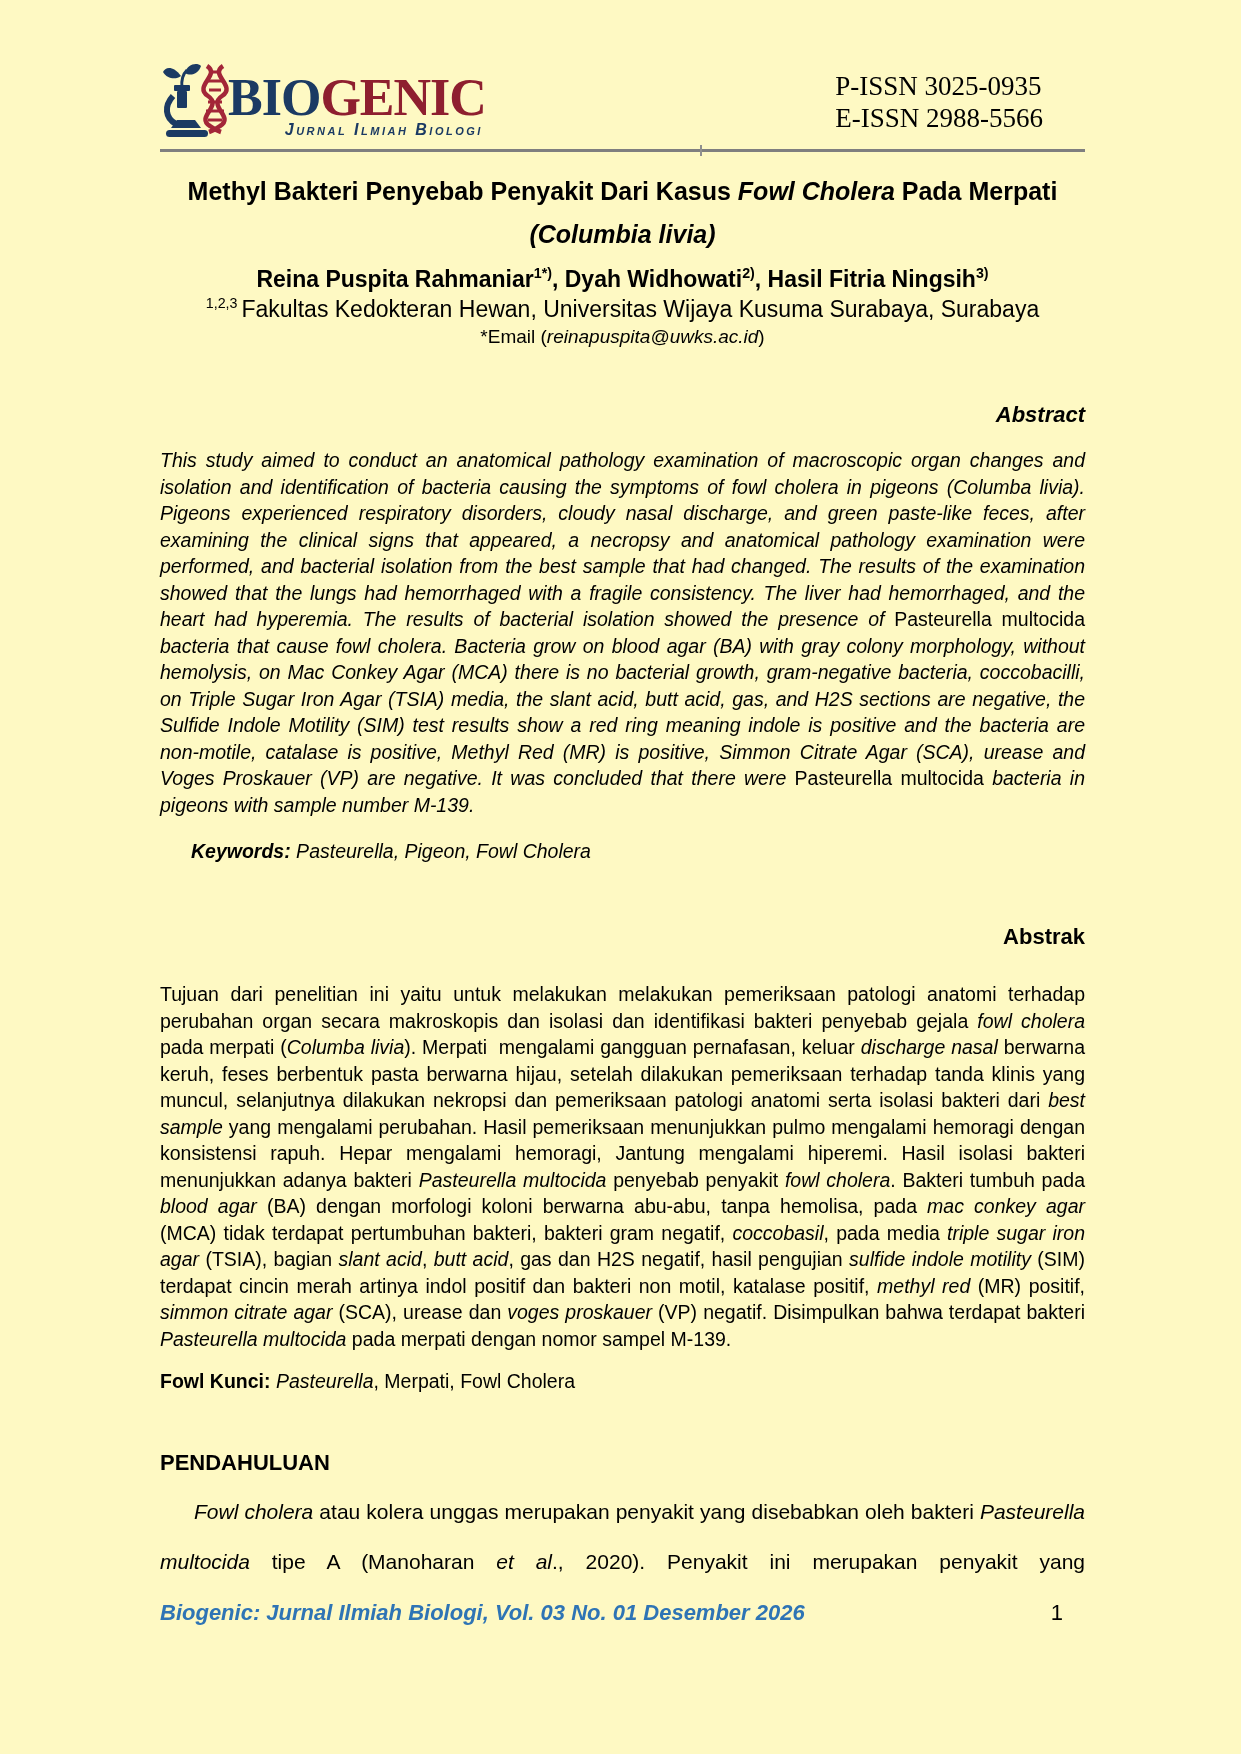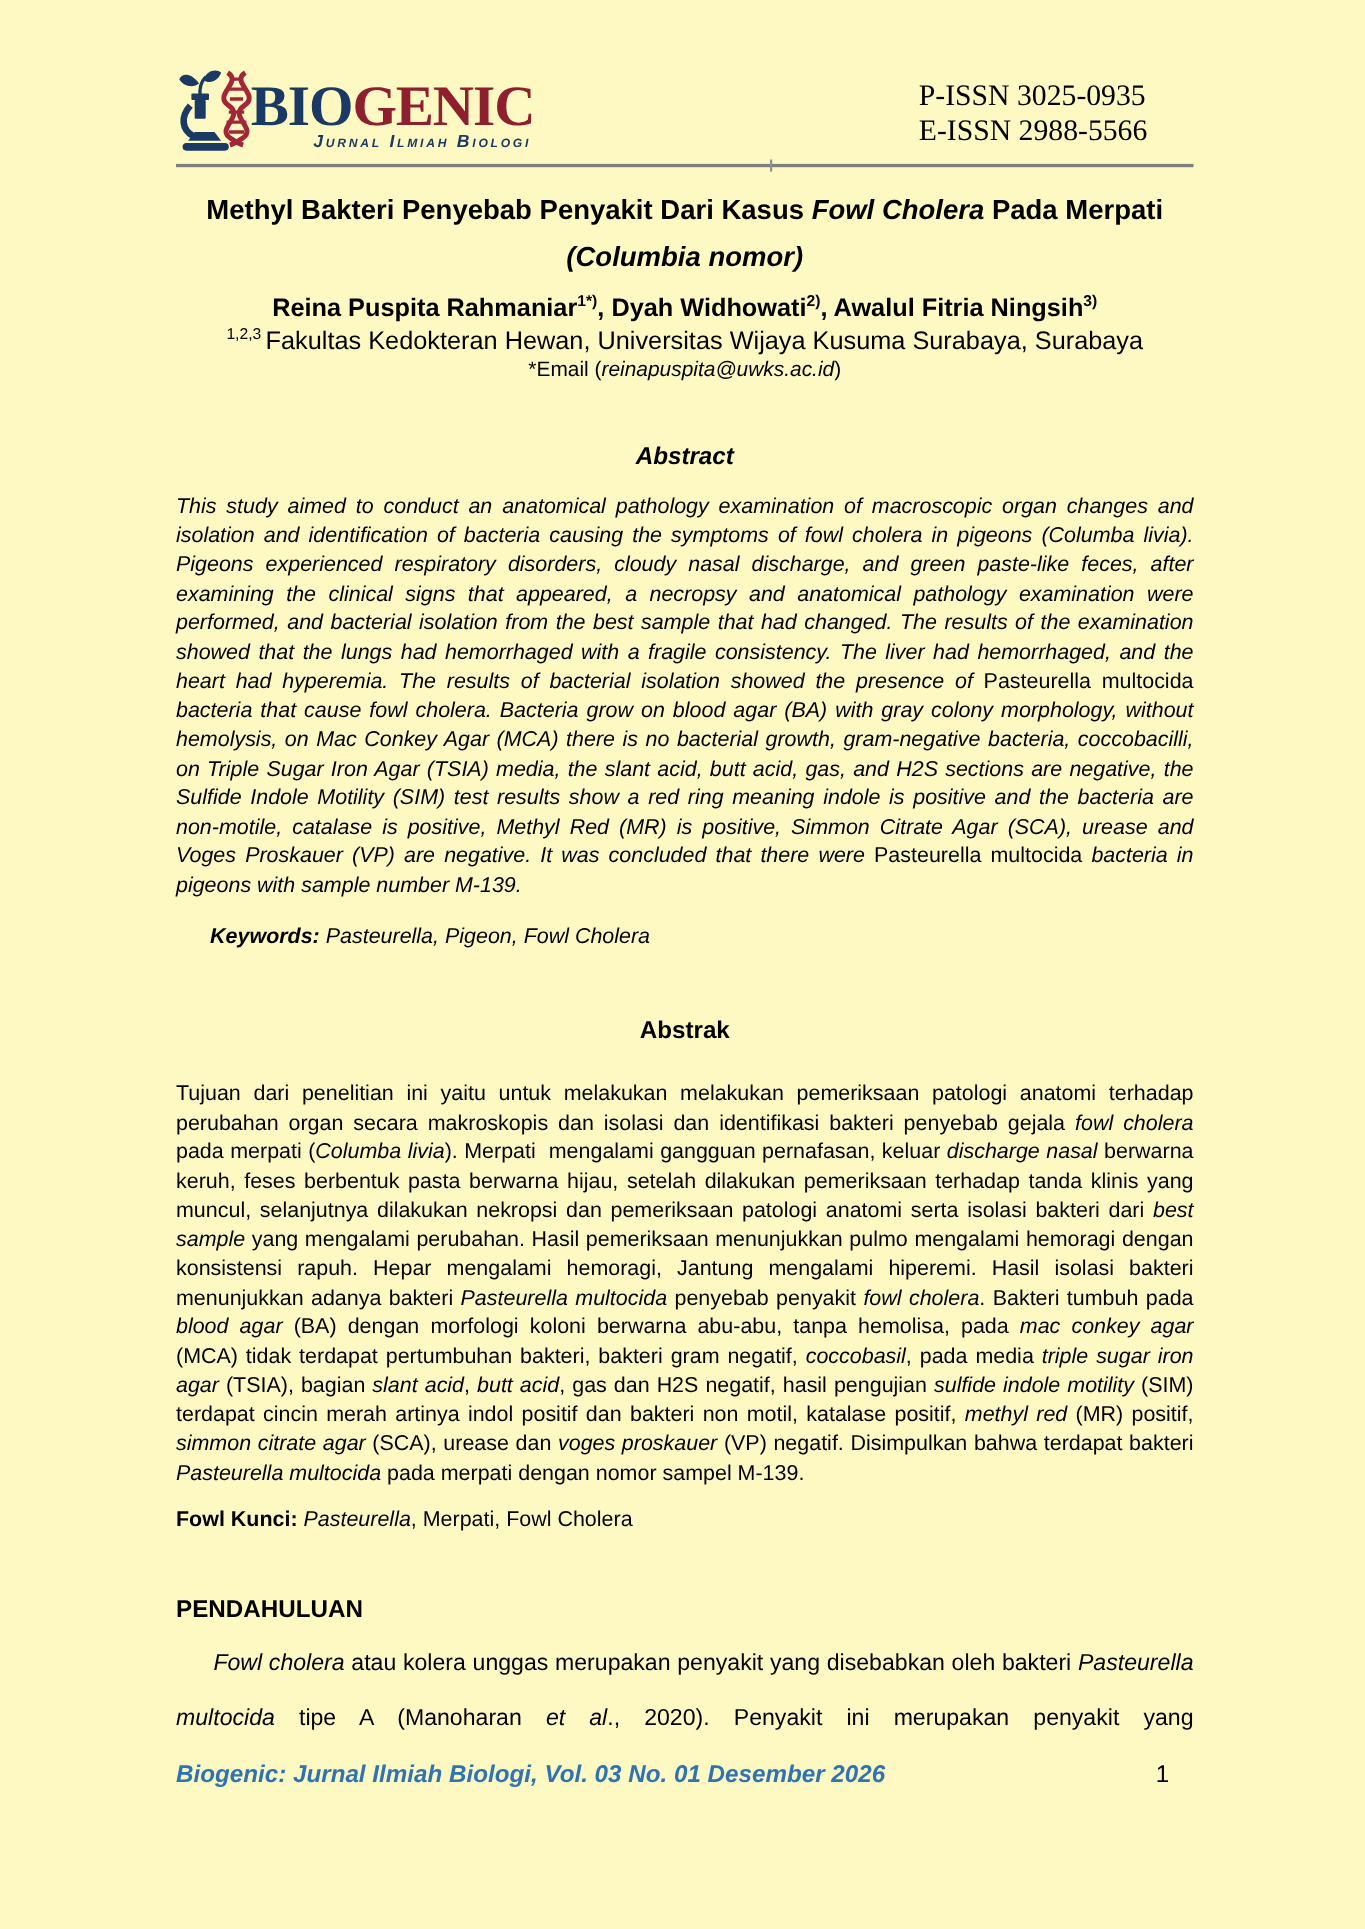--- a/index.html
+++ b/index.html
@@ -25,21 +25,21 @@
   .issn { font-family:"Liberation Serif", serif; font-size:27px; line-height:32px; margin-top:8px; padding-right:42px; white-space:nowrap; }
   .header-rule { height:3px; background:#7f7f7f; margin-top:7px; position:relative; }
   .header-rule .tick { position:absolute; left:58.4%; top:-4px; width:2px; height:11px; background:#8f8f8f; }
   
   .title { text-align:center; font-weight:bold; font-size:25px; line-height:30px; margin-top:24px; white-space:nowrap; }
   .title-line2 { margin-top:13px; white-space:normal; }
   .authors { text-align:center; font-weight:bold; font-size:23px; line-height:28px; margin-top:16px; }
   .affiliation { text-align:center; font-size:23px; line-height:28px; margin-top:2px; }
   .email-line { text-align:center; font-size:19px; line-height:24px; margin-top:2px; }
   
-  .abs-heading { text-align:center; font-weight:bold; font-size:22px; line-height:28px; margin-top:52px; }
+  .abs-heading { text-align:right; font-weight:bold; font-size:22px; line-height:28px; margin-top:52px; }
   .abs-heading.it { font-style:italic; }
   .abs-heading.abstrak { margin-top:58px; }
   .abstract { font-size:19.5px; line-height:26.5px; text-align:justify; margin-top:18px; }
   .abstract.en { font-style:italic; margin-top:18px; }
   .abstract.id { margin-top:30px; }
   .keywords { font-size:19.5px; line-height:27px; margin-top:20px; }
   .keywords.id-kw { margin-top:16px; }
   
   .i  { font-style:italic; }
   .b  { font-weight:bold; }
@@ -92,24 +92,24 @@
       <div>P-ISSN 3025-0935</div>
       <div>E-ISSN 2988-5566</div>
     </div>
   </div>
   <div class="header-rule">
       <span class="tick"></span>
     </div>
 
   <div class="title">
     <div><span>Methyl Bakteri Penyebab Penyakit Dari Kasus </span><span class="i">Fowl Cholera</span><span> Pada Merpati</span></div>
-    <div class="title-line2"><span class="i">(Columbia nomor)</span></div>
+    <div class="title-line2"><span class="i">(Columbia livia)</span></div>
   </div>
 
-  <div class="authors"><span>Reina Puspita Rahmaniar</span><span class="sup">1*)</span><span>, Dyah Widhowati</span><span class="sup">2)</span><span>, Awalul Fitria Ningsih</span><span class="sup">3)</span></div>
+  <div class="authors"><span>Reina Puspita Rahmaniar</span><span class="sup">1*)</span><span>, Dyah Widhowati</span><span class="sup">2)</span><span>, Hasil Fitria Ningsih</span><span class="sup">3)</span></div>
   <div class="affiliation"><span class="sup">1,2,3 </span><span>Fakultas Kedokteran Hewan, Universitas Wijaya Kusuma Surabaya, Surabaya</span></div>
   <div class="email-line"><span>*Email (</span><span class="i">reinapuspita@uwks.ac.id</span><span>)</span></div>
 
   <div class="abs-heading it">Abstract</div>
   <p class="abstract en"><span>This study aimed to conduct an anatomical pathology examination of macroscopic organ changes and isolation and identification of bacteria causing the symptoms of fowl cholera in pigeons (Columba livia). Pigeons experienced respiratory disorders, cloudy nasal discharge, and green paste-like feces, after examining the clinical signs that appeared, a necropsy and anatomical pathology examination were performed, and bacterial isolation from the best sample that had changed. The results of the examination showed that the lungs had hemorrhaged with a fragile consistency. The liver had hemorrhaged, and the heart had hyperemia. The results of bacterial isolation showed the presence of </span><span class="r">Pasteurella multocida</span><span> bacteria that cause fowl cholera. Bacteria grow on blood agar (BA) with gray colony morphology, without hemolysis, on Mac Conkey Agar (MCA) there is no bacterial growth, gram-negative bacteria, coccobacilli, on Triple Sugar Iron Agar (TSIA) media, the slant acid, butt acid, gas, and H2S sections are negative, the Sulfide Indole Motility (SIM) test results show a red ring meaning indole is positive and the bacteria are non-motile, catalase is positive, Methyl Red (MR) is positive, Simmon Citrate Agar (SCA), urease and Voges Proskauer (VP) are negative. It was concluded that there were </span><span class="r">Pasteurella multocida</span><span> bacteria in pigeons with sample number M-139.</span></p>
   <div class="keywords"><span class="bi">Keywords:</span><span class="i"> Pasteurella, Pigeon, Fowl Cholera</span></div>
 
   <div class="abs-heading abstrak">Abstrak</div>
   <p class="abstract id"><span>Tujuan dari penelitian ini yaitu untuk melakukan melakukan pemeriksaan patologi anatomi terhadap perubahan organ secara makroskopis dan isolasi dan identifikasi bakteri penyebab gejala </span><span class="i">fowl cholera</span><span> pada merpati (</span><span class="i">Columba livia</span><span>). Merpati&nbsp; mengalami gangguan pernafasan, keluar </span><span class="i">discharge nasal</span><span> berwarna keruh, feses berbentuk pasta berwarna hijau, setelah dilakukan pemeriksaan terhadap tanda klinis yang muncul, selanjutnya dilakukan nekropsi dan pemeriksaan patologi anatomi serta isolasi bakteri dari </span><span class="i">best sample</span><span> yang mengalami perubahan. Hasil pemeriksaan menunjukkan pulmo mengalami hemoragi dengan konsistensi rapuh. Hepar mengalami hemoragi, Jantung mengalami hiperemi. Hasil isolasi bakteri menunjukkan adanya bakteri </span><span class="i">Pasteurella multocida</span><span> penyebab penyakit </span><span class="i">fowl cholera</span><span>. Bakteri tumbuh pada </span><span class="i">blood agar</span><span> (BA) dengan morfologi koloni berwarna abu-abu, tanpa hemolisa, pada </span><span class="i">mac conkey agar</span><span> (MCA) tidak terdapat pertumbuhan bakteri, bakteri gram negatif, </span><span class="i">coccobasil</span><span>, pada media </span><span class="i">triple sugar iron agar</span><span> (TSIA), bagian </span><span class="i">slant acid</span><span>, </span><span class="i">butt acid</span><span>, gas dan H2S negatif, hasil pengujian </span><span class="i">sulfide indole motility</span><span> (SIM) terdapat cincin merah artinya indol positif dan bakteri non motil, katalase positif, </span><span class="i">methyl red</span><span> (MR) positif, </span><span class="i">simmon citrate agar</span><span> (SCA), urease dan </span><span class="i">voges proskauer</span><span> (VP) negatif. Disimpulkan bahwa terdapat bakteri </span><span class="i">Pasteurella multocida</span><span> pada merpati dengan nomor sampel M-139.</span></p>
   <div class="keywords id-kw"><span class="b">Fowl Kunci:</span><span> </span><span class="i">Pasteurella</span><span>, Merpati, Fowl Cholera</span></div>

